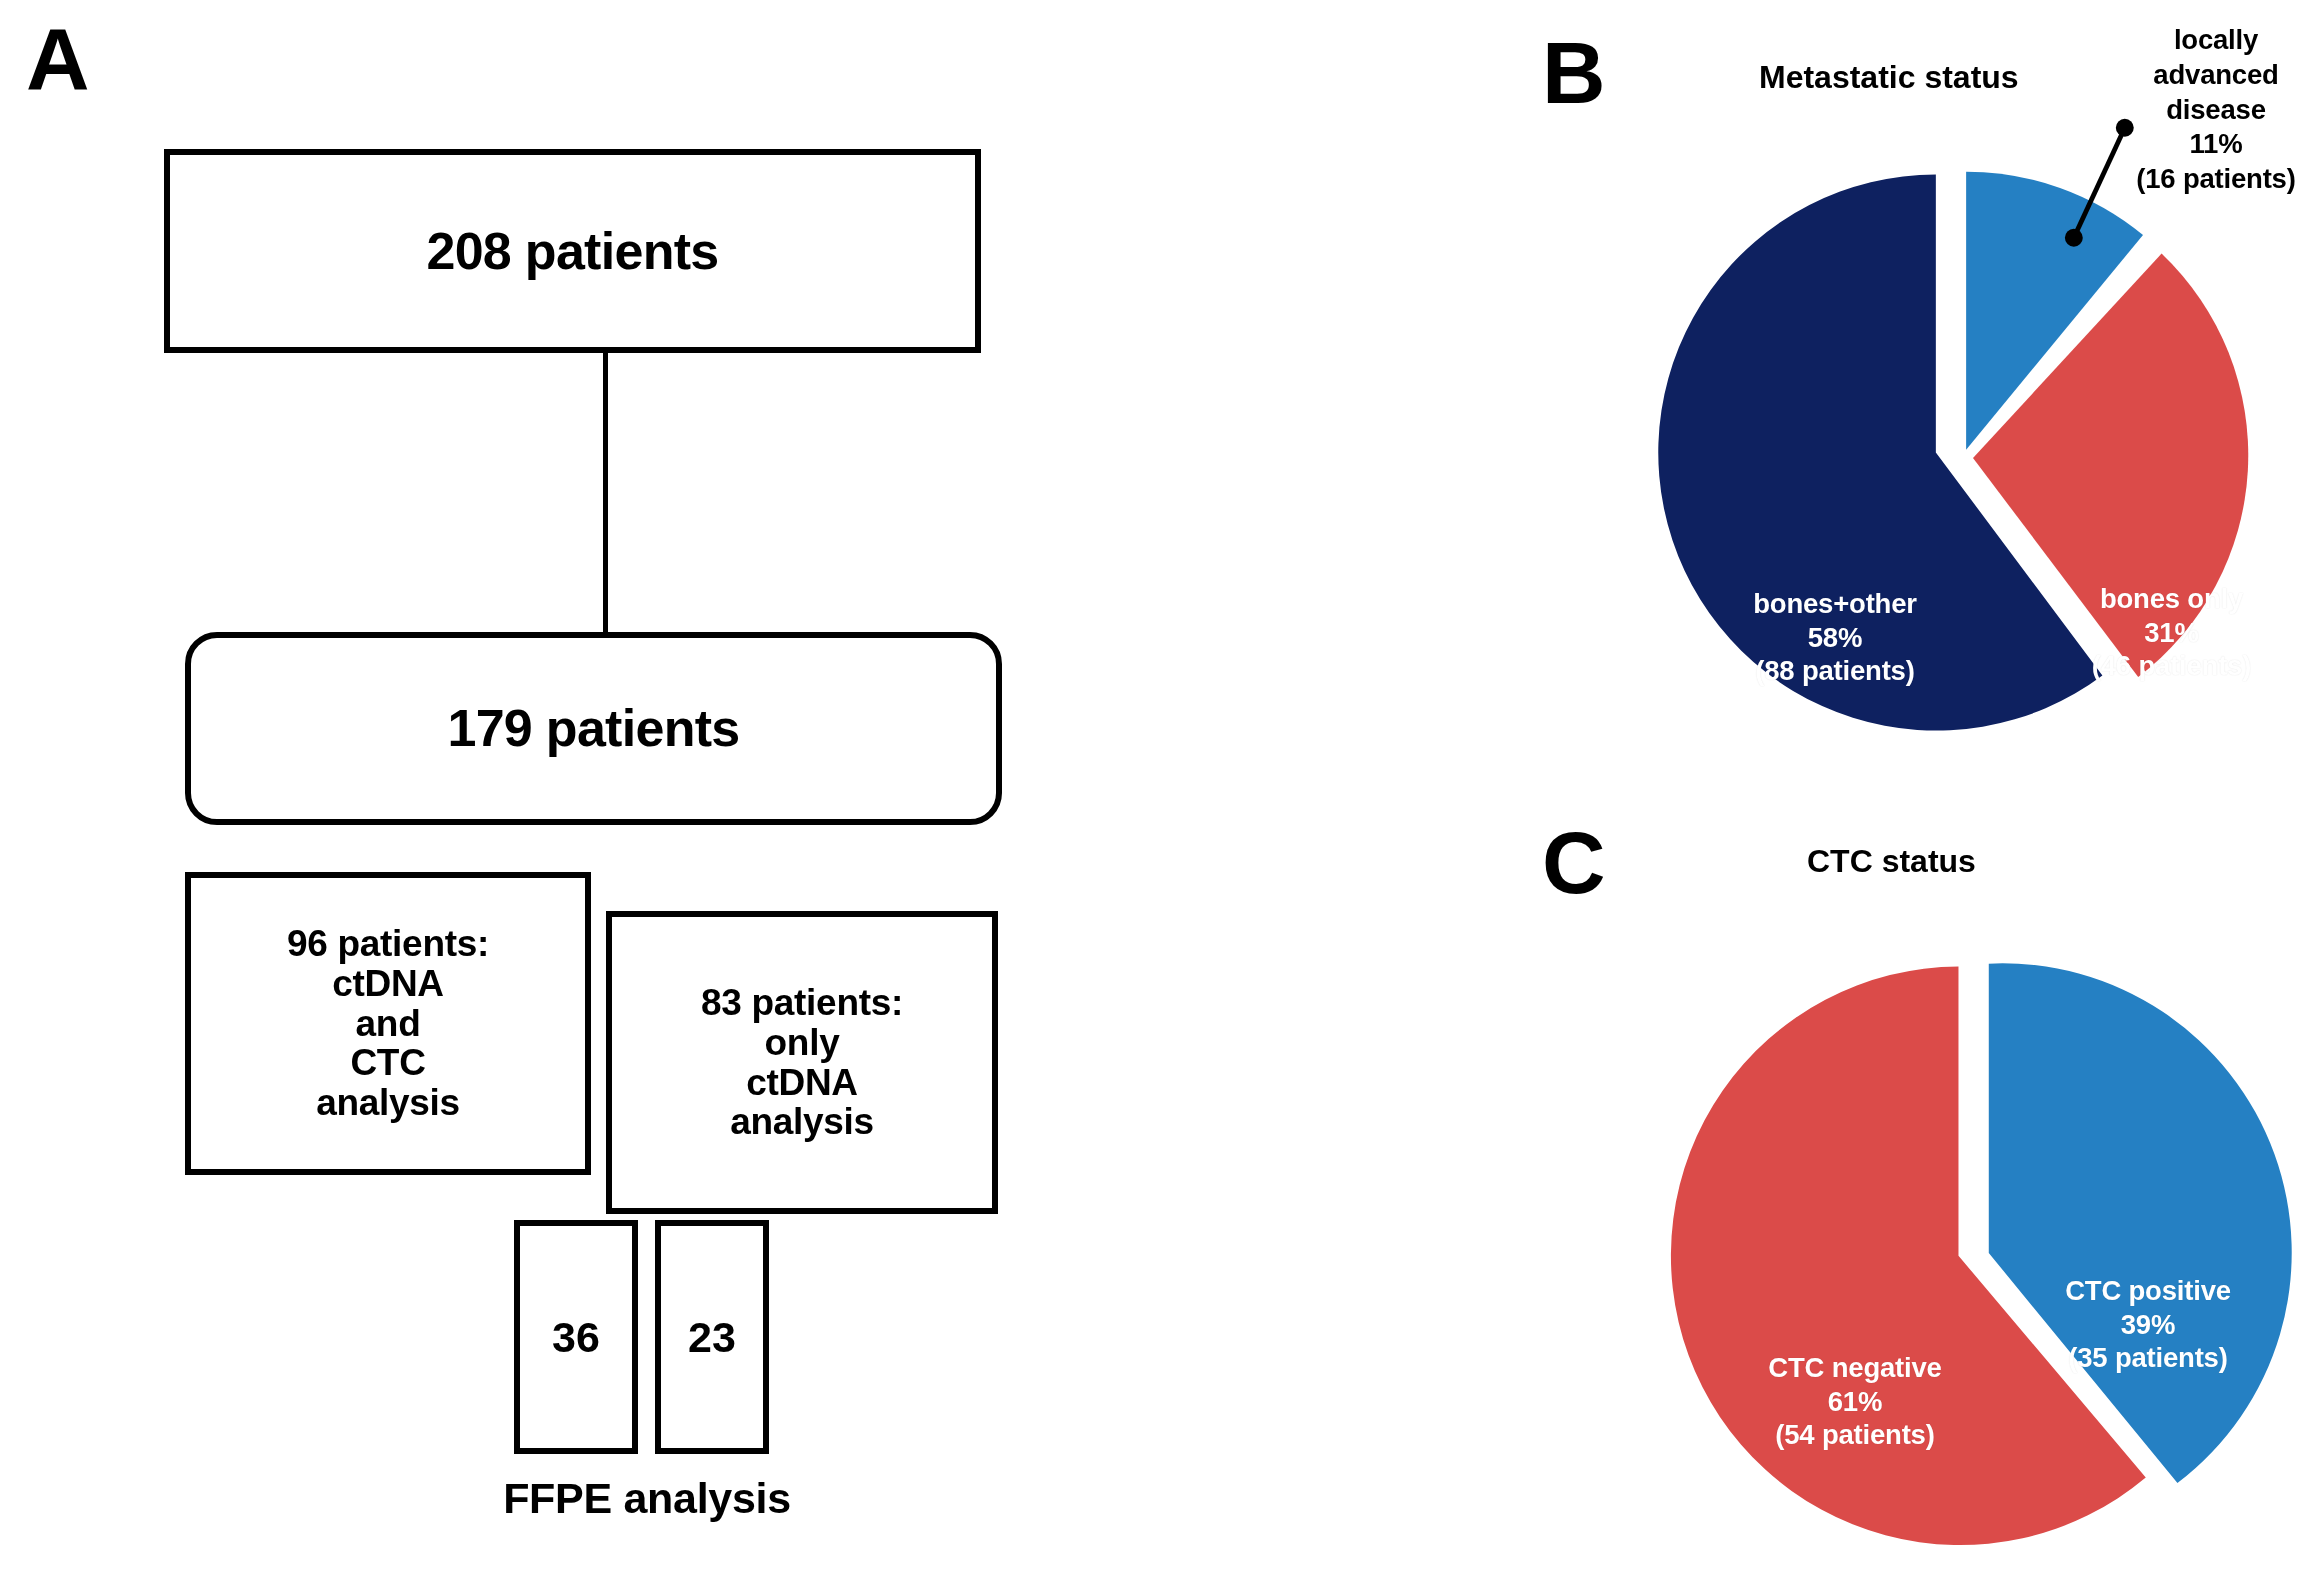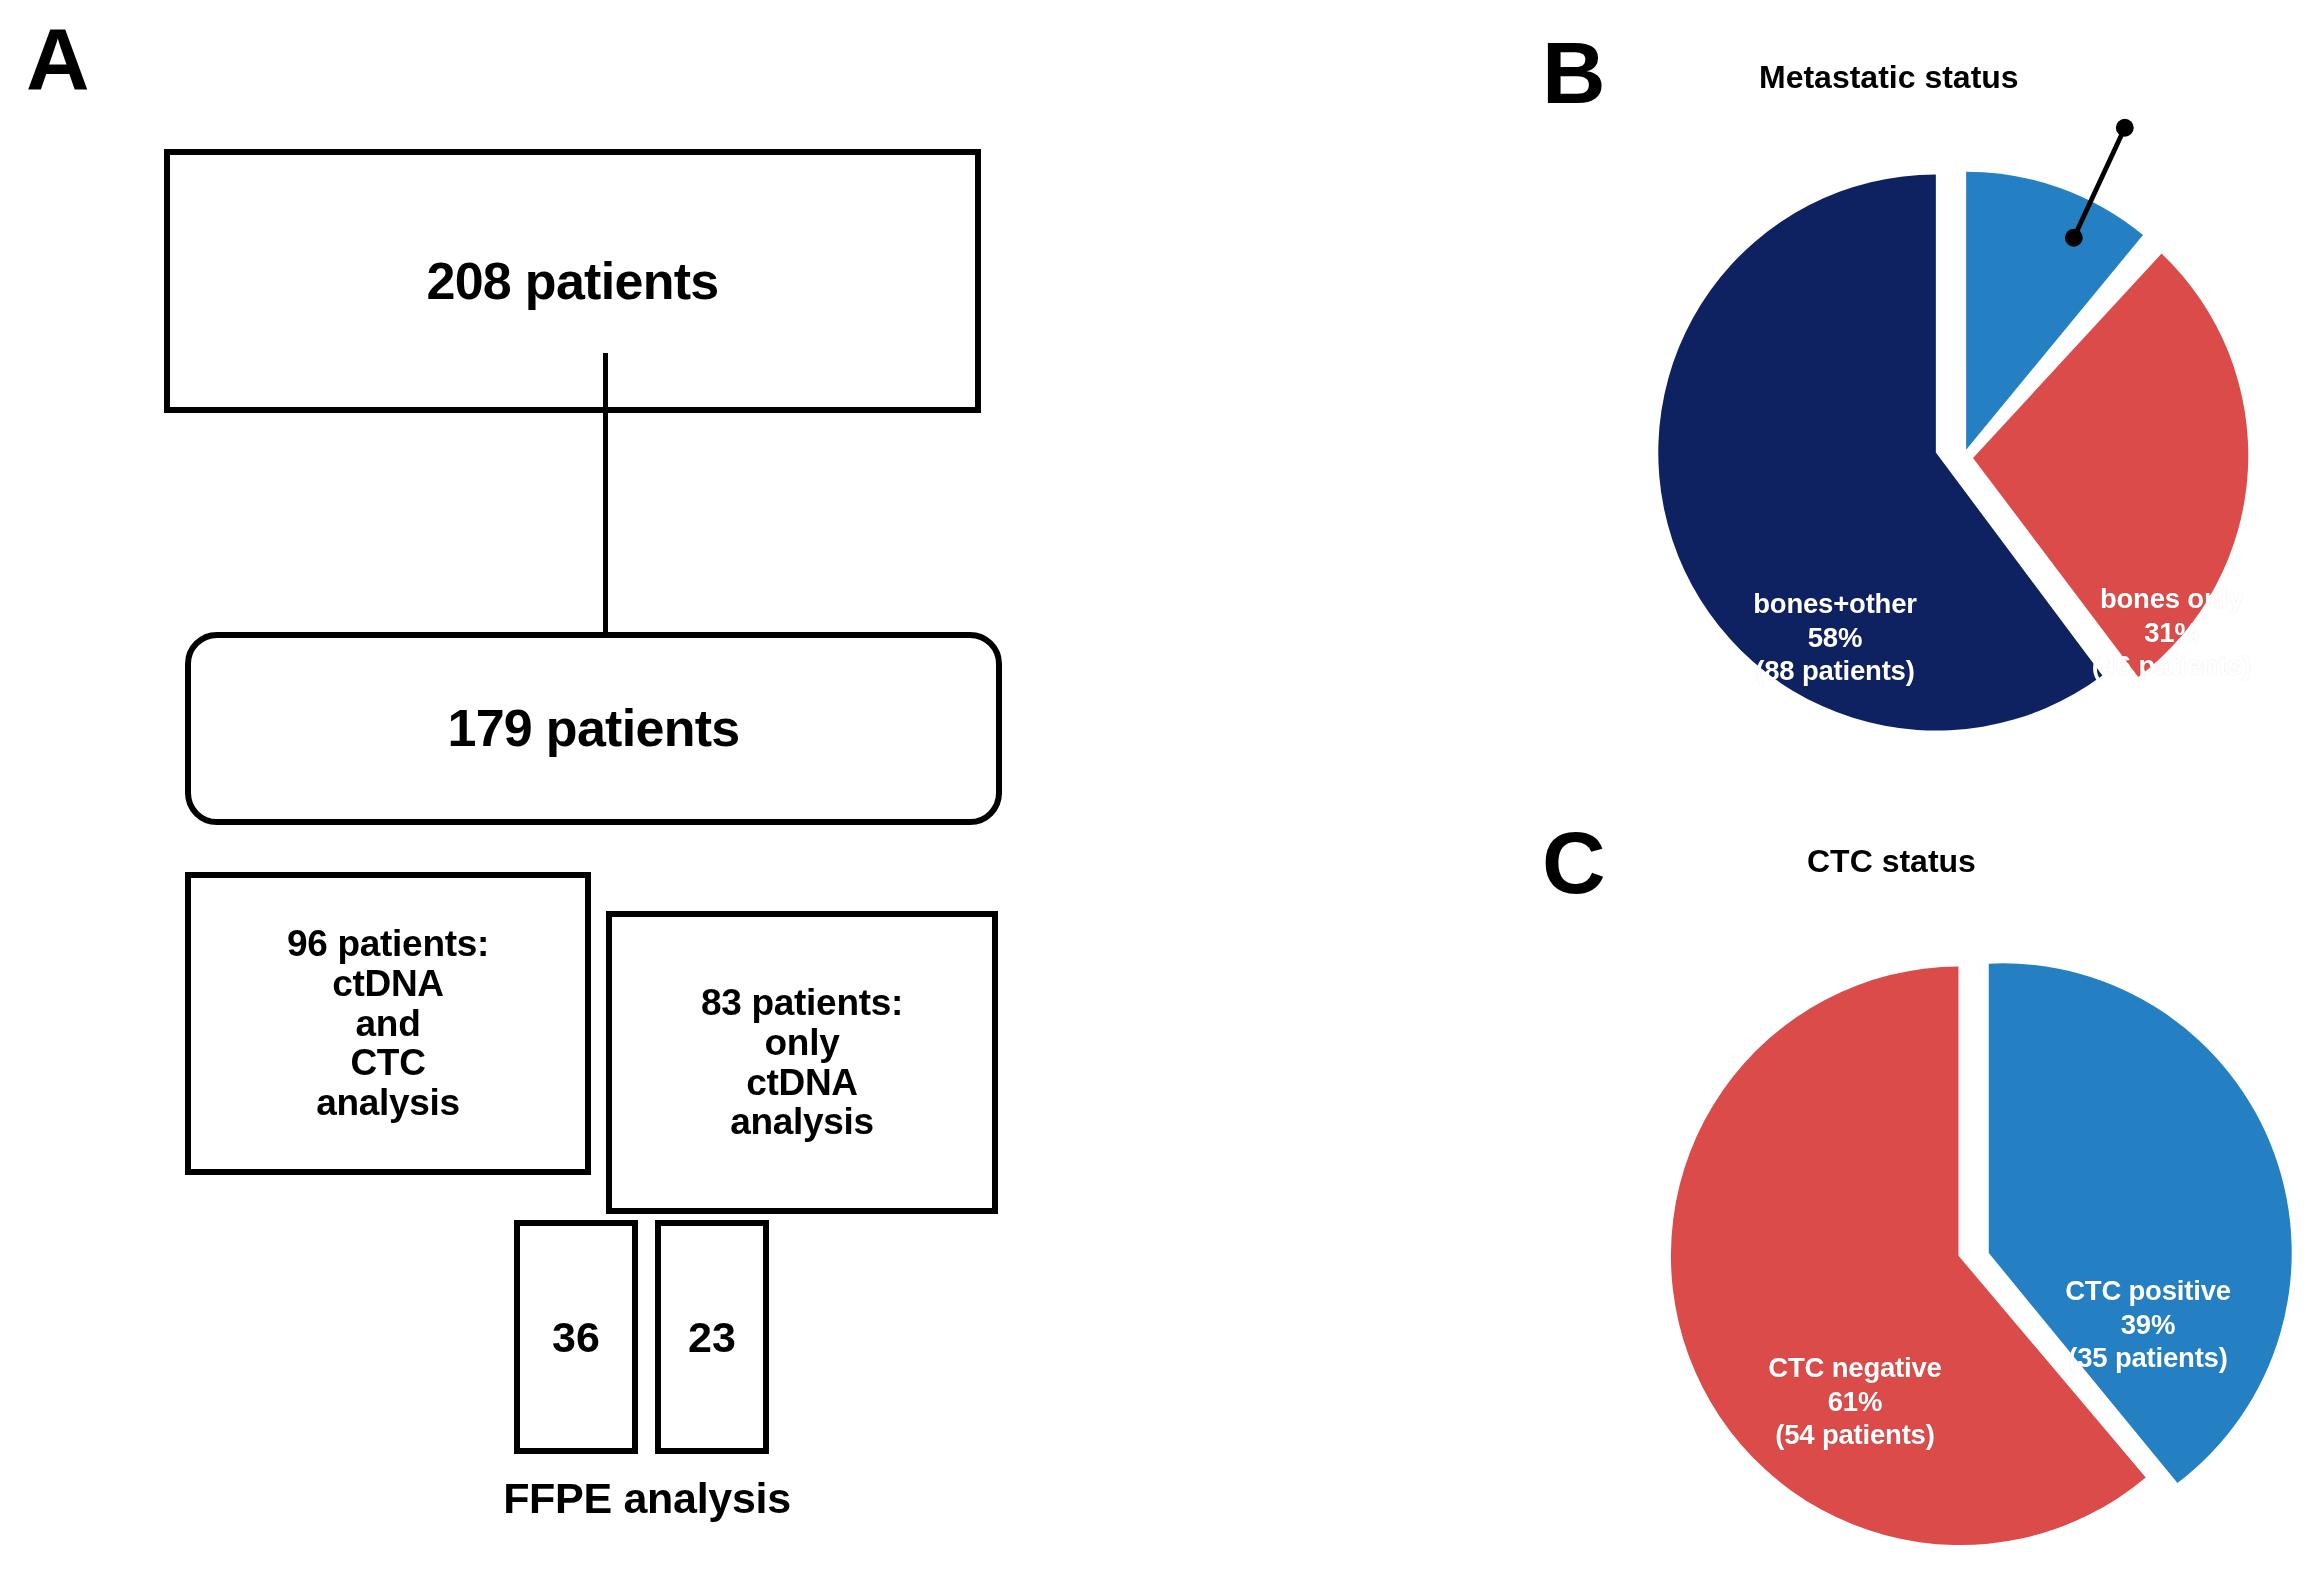--- a/index.html
+++ b/index.html
@@ -41,21 +41,21 @@
     justify-content:center;
     text-align:center;
   }
   .flow-box .txt{
     font-weight:bold;
     color:#000;
     line-height:1.08;
     white-space:pre-line;
   }
 
-  #box-208{left:164px; top:149px;  width:817px; height:264px;}
+  #box-208{left:164px; top:149px;  width:817px; height:204px;}
   #box-208 .txt{font-size:52px; letter-spacing:-0.7px;}
 
   #box-179{left:185px; top:632px;  width:817px; height:193px;border-radius:32px;}
   #box-179 .txt{font-size:52px; letter-spacing:-0.7px;}
 
   #box-96 {left:185px; top:872px; width:406px;  height:303px;}
   #box-96 .txt{font-size:37px; letter-spacing:-0.3px;}
 
   #box-83 {left:606px; top:872px; width:392px;  height:303px;margin-top:39px;}
   #box-83 .txt{font-size:37px; letter-spacing:-0.3px;}
@@ -230,20 +230,25 @@
   </div>
 
   <div class="slice-label" id="lbl-bones-other">bones+other
 58%
 (88 patients)</div>
 
   <div class="slice-label" id="lbl-bones-only">bones only
 31%
 (46 patients)</div>
 
+  <div id="lbl-locally-advanced">locally
+advanced
+disease
+11%
+(16 patients)</div>
 
   <svg id="callout-svg" viewBox="0 0 180 240" preserveAspectRatio="none" aria-hidden="true">
     <line x1="126" y1="36" x2="52" y2="196" stroke="#000" stroke-width="7"></line>
     <circle cx="126" cy="36" r="13" fill="#000"></circle>
     <circle cx="52" cy="196" r="13" fill="#000"></circle>
   </svg>
 
   <div class="panel-letter" id="letter-c">C</div>
 
   <div class="pie-title" id="title-c">CTC status</div>

